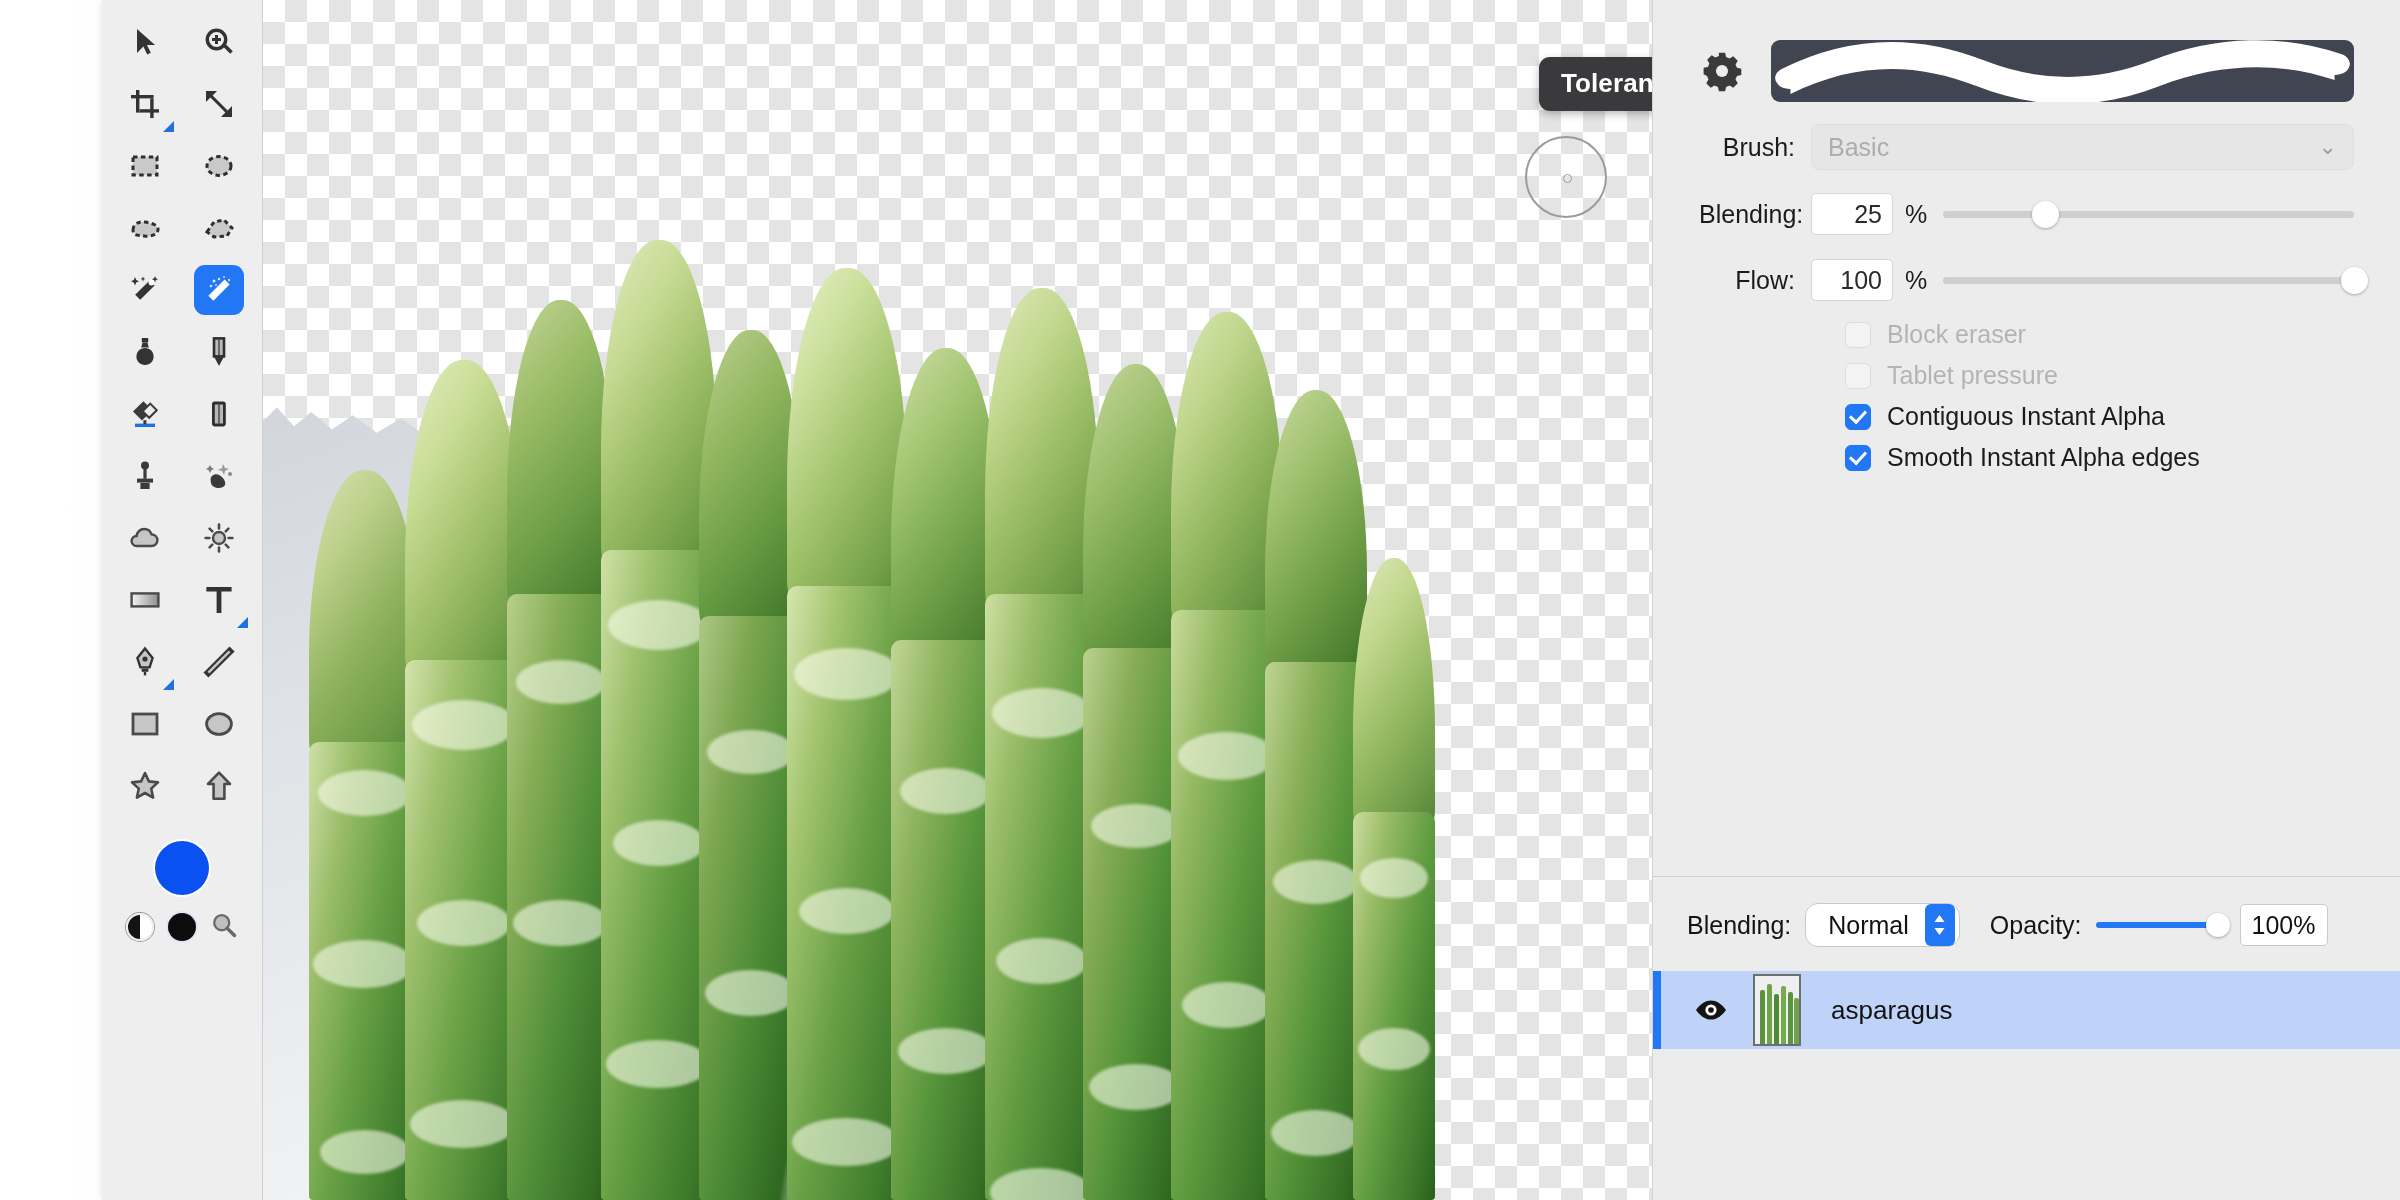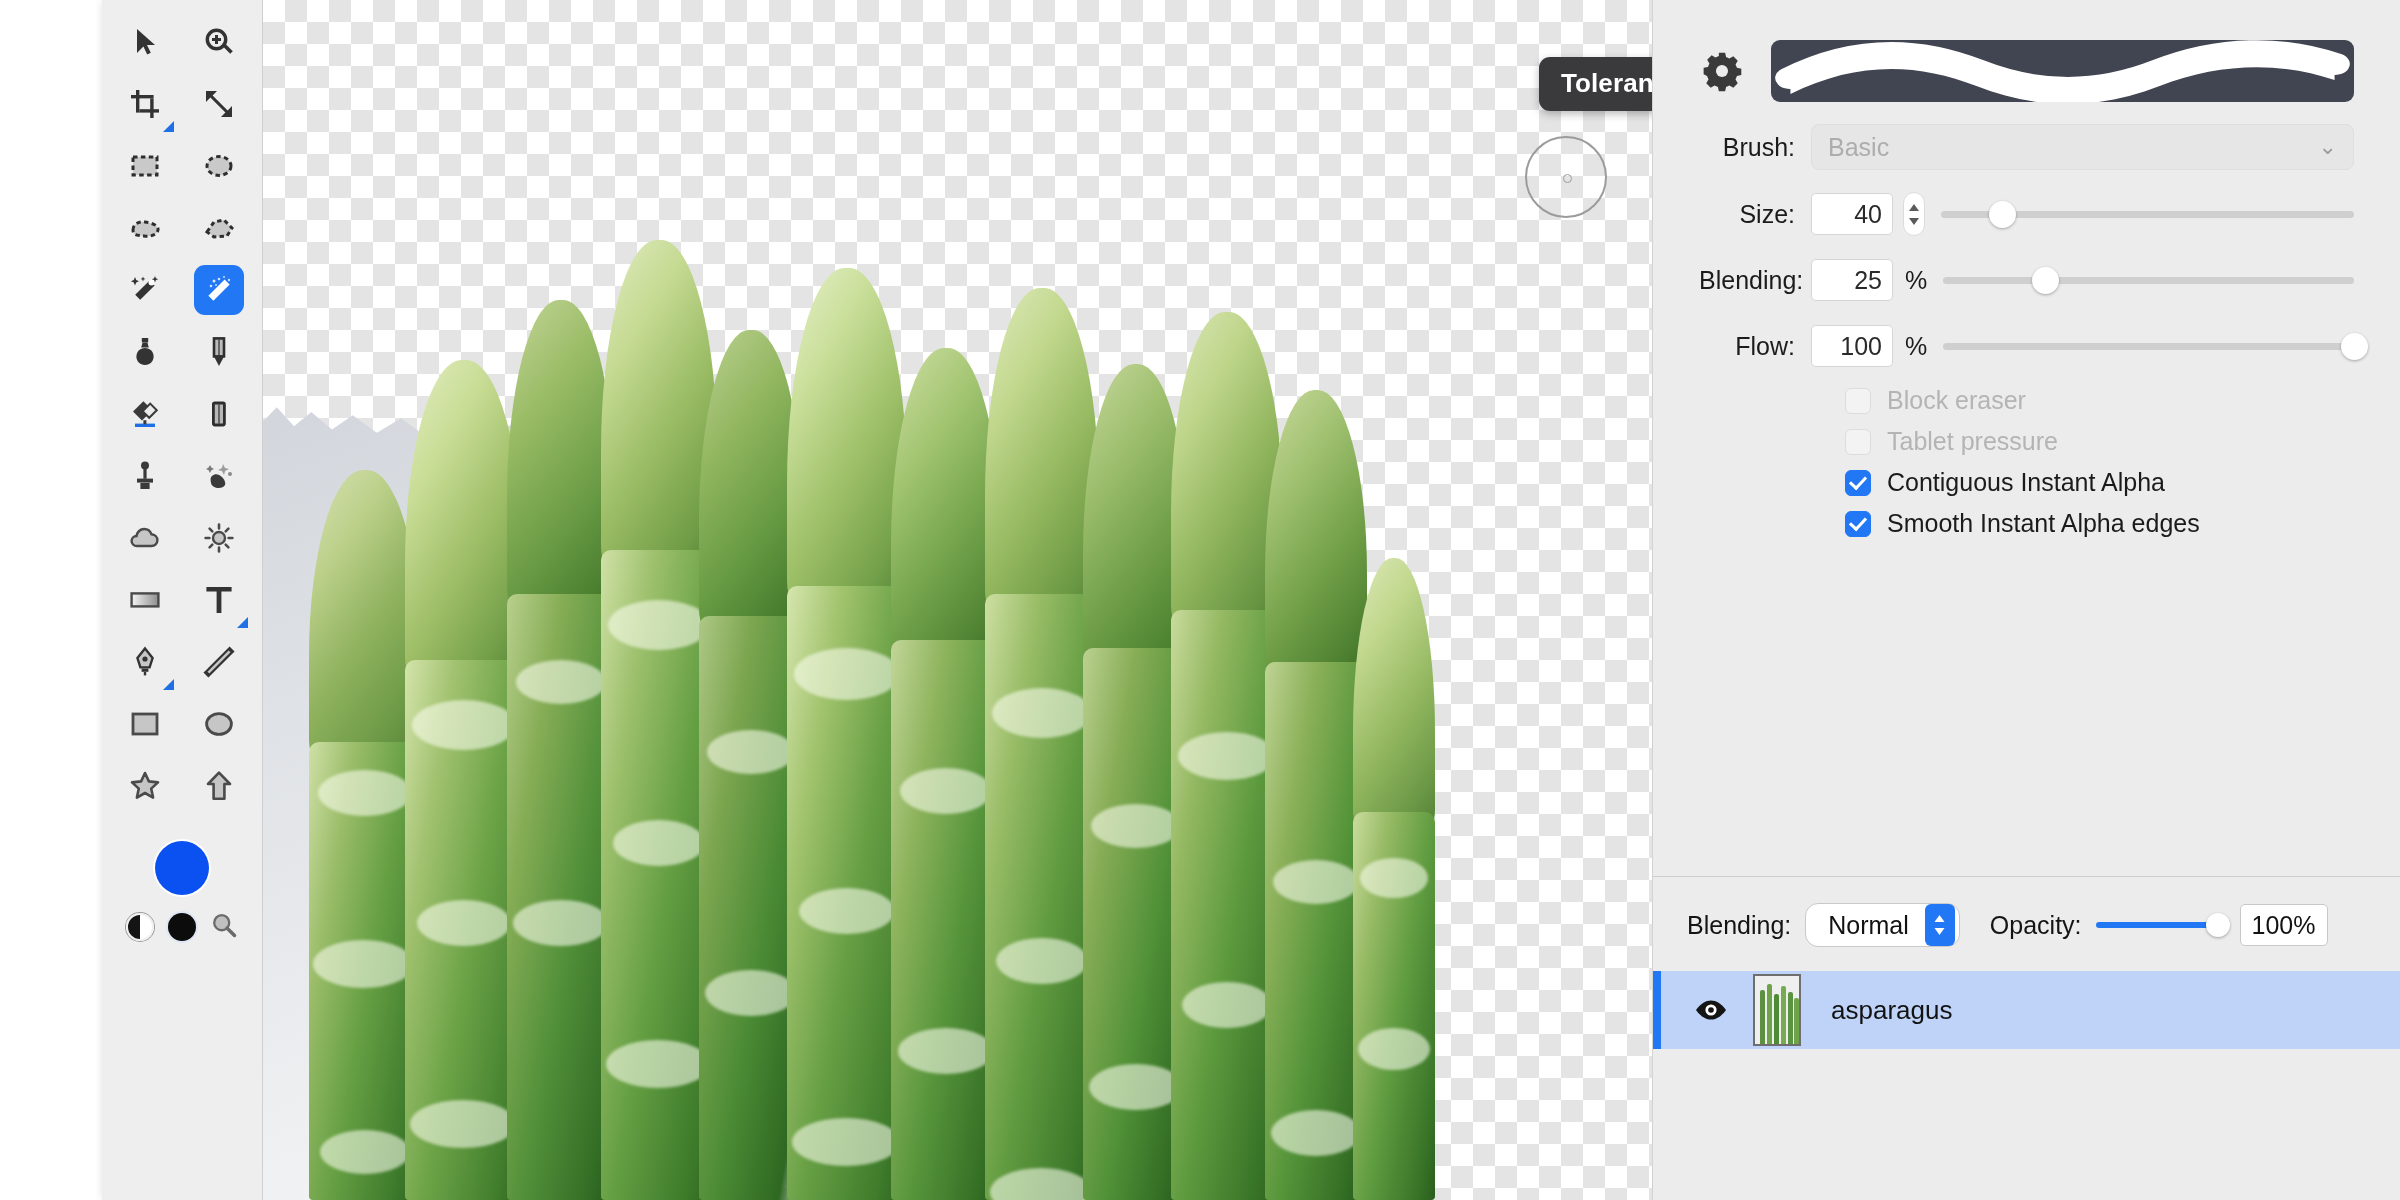--- a/index.html
+++ b/index.html
@@ -591,36 +591,20 @@
       </div>
 
       <div class="ctl-row">
         <div class="ctl-label">Brush:</div>
         <div class="select-box">
           <span>Basic</span>
           <span class="chev">⌄</span>
         </div>
       </div>
 
-      <div class="ctl-row">
-        <div class="ctl-label">Size:</div>
-        <div class="num-field">40</div>
-        <div class="stepper">
-          <svg width="12" height="8" viewBox="0 0 12 8">
-              <path fill="#5a5a5a" d="M6 0l5 7H1z"></path>
-            </svg>
-          <svg width="12" height="8" viewBox="0 0 12 8">
-              <path fill="#5a5a5a" d="M6 8L1 1h10z"></path>
-            </svg>
-        </div>
-        <div class="slider">
-          <div class="trk"></div>
-          <div class="knb" style="left:15%"></div>
-        </div>
-      </div>
 
       <div class="ctl-row">
         <div class="ctl-label">Blending:</div>
         <div class="num-field">25</div>
         <div class="pct">%</div>
         <div class="slider">
           <div class="trk"></div>
           <div class="knb" style="left:25%"></div>
         </div>
       </div>

